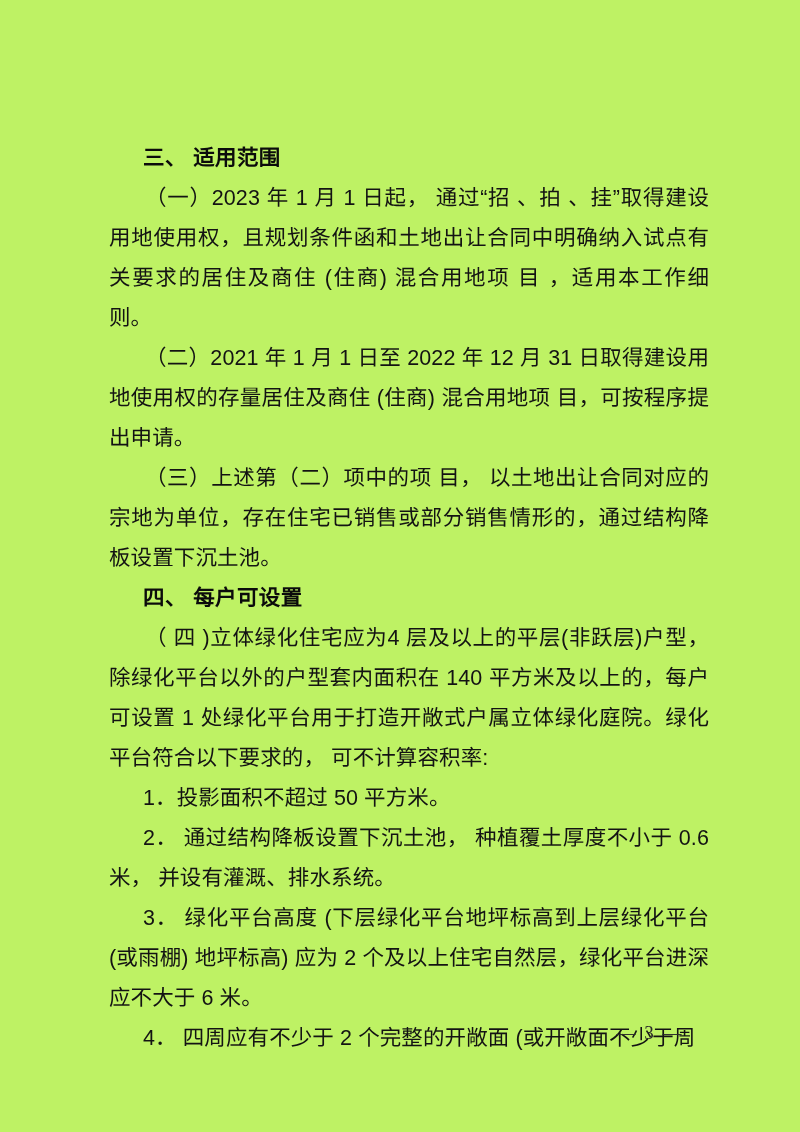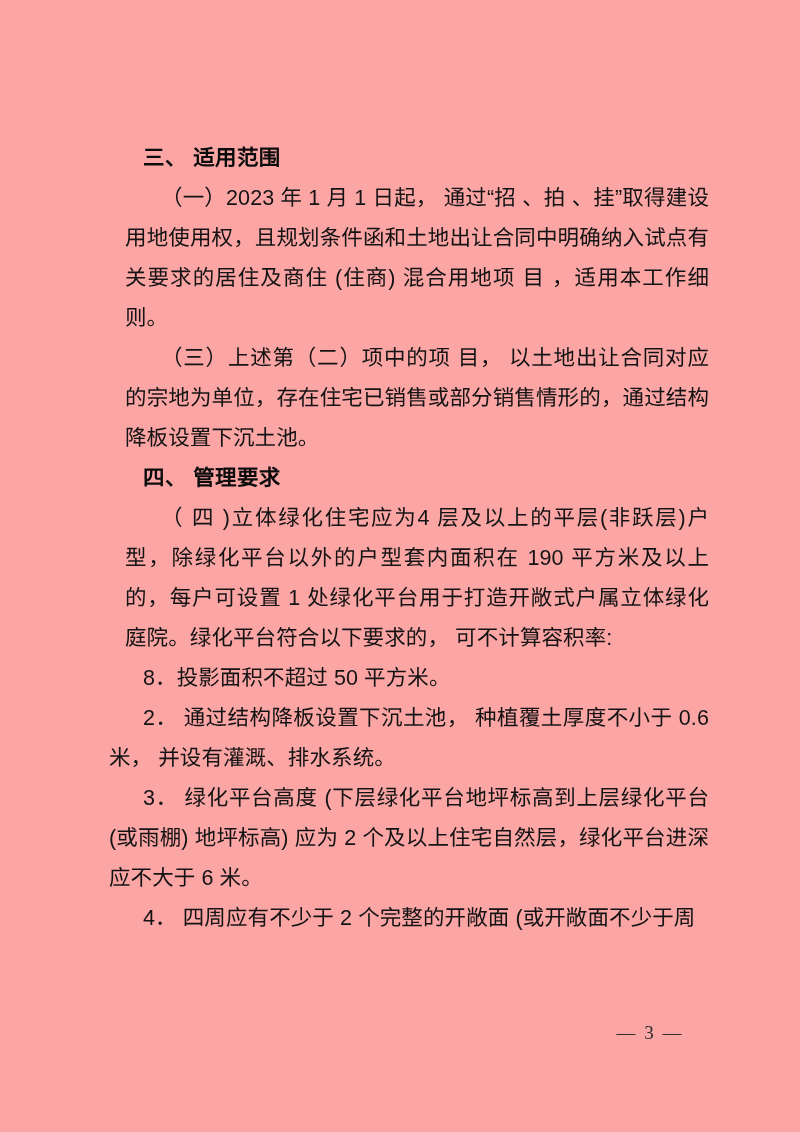--- a/index.html
+++ b/index.html
@@ -7,21 +7,21 @@
     margin: 0;
     padding: 0;
     background: #ffffff;
   }
 
   .page {
     position: relative;
     width: 800px;
     height: 1132px;
     margin: 0 auto;
-    background: #fca5a5;
+    background: #bef264;
     overflow: hidden;
     box-sizing: border-box;
   }
 
   .content {
     position: absolute;
     left: 109px;
     top: 138px;
     width: 600px;
   }
@@ -55,21 +55,20 @@
     white-space: pre;
   }
 
   .para {
     margin: 0;
   }
 
   
   .para.indent {
     text-indent: 36px;
-    margin-left: 16px;
   }
 
   .para.indent-num {
     text-indent: 34px;
   }
 
   .footer {
     position: absolute;
     left: 0;
     top: 1022px;
@@ -93,28 +92,29 @@
 <body>
 
 <div class="page">
 
   <div class="content">
 
     <h2 class="section-heading">三、 适用范围</h2>
 
     <p class="doc-text para indent">（一）2023 年 1 月 1 日起， 通过“招 、拍 、挂”取得建设用地使用权，且规划条件函和土地出让合同中明确纳入试点有关要求的居住及商住 (住商) 混合用地项 目 ，适用本工作细则。</p>
 
+    <p class="doc-text para indent">（二）2021 年 1 月 1 日至 2022 年 12 月 31 日取得建设用地使用权的存量居住及商住 (住商) 混合用地项 目，可按程序提出申请。</p>
 
     <p class="doc-text para indent">（三）上述第（二）项中的项 目， 以土地出让合同对应的宗地为单位，存在住宅已销售或部分销售情形的，通过结构降板设置下沉土池。</p>
 
-    <h2 class="section-heading">四、 管理要求</h2>
+    <h2 class="section-heading">四、 每户可设置</h2>
 
-    <p class="doc-text para indent">（ 四 )立体绿化住宅应为4 层及以上的平层(非跃层)户型，除绿化平台以外的户型套内面积在 190 平方米及以上的，每户可设置 1 处绿化平台用于打造开敞式户属立体绿化庭院。绿化平台符合以下要求的， 可不计算容积率:</p>
+    <p class="doc-text para indent">（ 四 )立体绿化住宅应为4 层及以上的平层(非跃层)户型，除绿化平台以外的户型套内面积在 140 平方米及以上的，每户可设置 1 处绿化平台用于打造开敞式户属立体绿化庭院。绿化平台符合以下要求的， 可不计算容积率:</p>
 
-    <p class="doc-text para indent-num">8．投影面积不超过 50 平方米。</p>
+    <p class="doc-text para indent-num">1．投影面积不超过 50 平方米。</p>
 
     <p class="doc-text para indent-num">2． 通过结构降板设置下沉土池， 种植覆土厚度不小于 0.6 米， 并设有灌溉、排水系统。</p>
 
     <p class="doc-text para indent-num">3． 绿化平台高度 (下层绿化平台地坪标高到上层绿化平台 (或雨棚) 地坪标高) 应为 2 个及以上住宅自然层，绿化平台进深应不大于 6 米。</p>
 
     <p class="doc-text para indent-num">4． 四周应有不少于 2 个完整的开敞面 (或开敞面不少于周</p>
 
   </div>
 
   <div class="footer">

